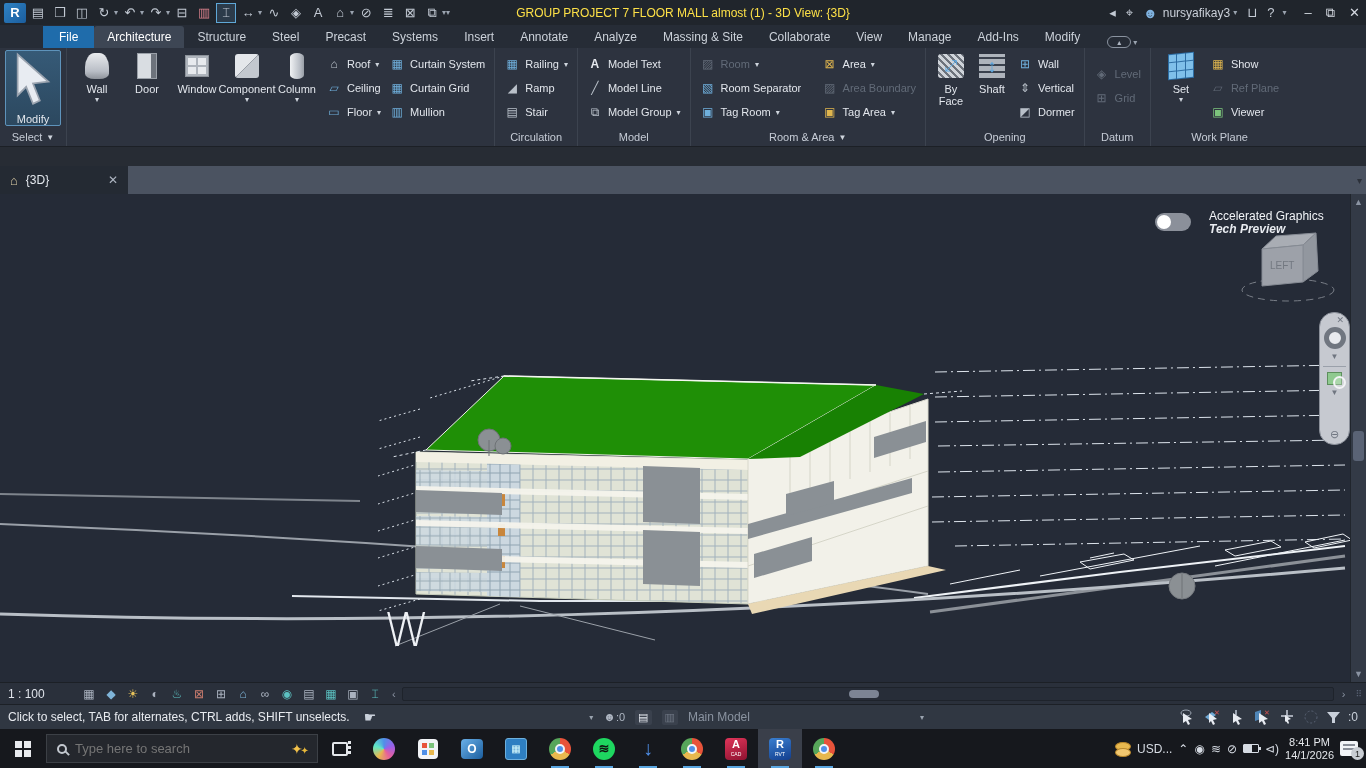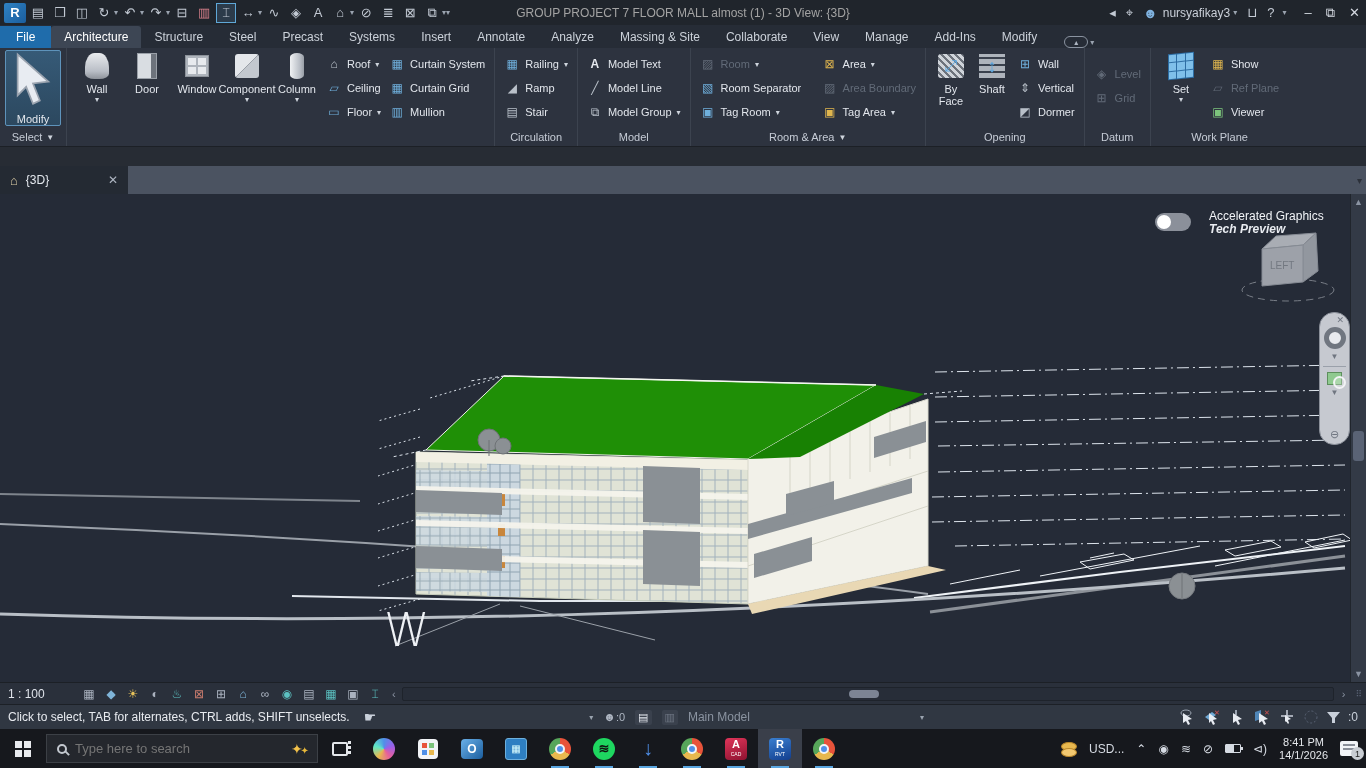--- a/index.html
+++ b/index.html
@@ -8,29 +8,29 @@
   .app{display:flex;flex-direction:column;width:1366px;height:768px;}
 
   
   .titlebar{height:25px;background:#20252c;display:flex;align-items:center;position:relative;color:#c9cfd8;font-size:12px;flex:0 0 auto;}
   .qat{display:flex;align-items:center;gap:2px;padding-left:4px;}
   .qat .qi{width:20px;height:20px;display:flex;align-items:center;justify-content:center;font-size:13px;color:#c3cad4;}
   .qat .logo{width:22px;height:20px;background:linear-gradient(135deg,#2f82c3,#1b5e9e);color:#fff;font-weight:bold;border-radius:2px;font-size:13px;}
   .qat .sel{border:1px solid #5fa8d8;background:#2c3b4a;}
   .qat .red{color:#d77f8a;}
   .tcaret{font-size:8px;color:#9aa3af;margin-left:-2px;}
-  .wintitle{position:absolute;left:0;right:0;text-align:center;color:#a3a3a3;pointer-events:none;}
+  .wintitle{position:absolute;left:0;right:0;text-align:center;color:#fde047;pointer-events:none;}
   .titright{margin-left:auto;display:flex;align-items:center;gap:10px;padding-right:6px;z-index:2;}
   .titright .ti{color:#c3cad4;font-size:13px;}
   .user{display:flex;align-items:center;gap:5px;}
   .user .uic{color:#7fb2df;font-size:14px;}
   .winbtns{display:flex;gap:14px;margin-left:8px;font-size:13px;color:#d6dbe3;}
 
   
-  .rtabs{height:23px;background:#262c36;display:flex;align-items:flex-end;font-size:12px;color:#ccd2da;flex:0 0 auto;}
+  .rtabs{height:23px;background:#262c36;display:flex;align-items:flex-end;font-size:12px;color:#ccd2da;flex:0 0 auto;padding-left:43px;}
   .rtab{padding:4px 13px;cursor:default;}
   .rtab.file{background:#1f6cab;color:#fff;padding:4px 16px;}
   .rtab.active{background:#3d4654;color:#fff;border-radius:3px 3px 0 0;}
   .ribcollapse{margin-left:14px;display:flex;align-items:center;gap:4px;color:#aeb6c2;font-size:10px;}
   .ribcollapse .pill{width:24px;height:12px;border:1px solid #8a93a0;border-radius:6px;display:flex;align-items:center;justify-content:center;font-size:8px;}
 
   
   .ribbon{height:98px;background:#2d333f;display:flex;flex:0 0 auto;}
   .rpanel{display:flex;flex-direction:column;border-right:1px solid #3c434f;padding:2px 5px 0;}
   .rcontent{flex:1;display:flex;align-items:flex-start;}
@@ -133,21 +133,21 @@
   .ic-outlook{width:22px;height:20px;background:linear-gradient(135deg,#6ab0e8,#1b5e9e);border-radius:4px;display:flex;align-items:center;justify-content:center;color:#fff;font-size:12px;font-weight:bold;}
   .ic-gb{width:22px;height:22px;background:#2e7fc2;border-radius:3px;display:flex;align-items:center;justify-content:center;color:#dff;font-size:10px;border:1px solid #6db0dd;}
   .ic-chrome{width:22px;height:22px;border-radius:50%;background:conic-gradient(#e8533a 0 33%,#e8b84f 33% 66%,#57a65a 66% 100%);position:relative;}
   .ic-chrome:after{content:"";position:absolute;left:6px;top:6px;width:10px;height:10px;border-radius:50%;background:#4f8fe8;border:2px solid #f2f4f7;box-sizing:border-box;}
   .ic-spotify{width:22px;height:22px;border-radius:50%;background:#1ed760;display:flex;align-items:center;justify-content:center;color:#111;font-size:13px;font-weight:bold;}
   .ic-down{color:#4f8fe8;font-size:20px;font-weight:bold;}
   .ic-acad,.ic-revit{width:22px;height:22px;border-radius:4px;color:#fff;display:flex;flex-direction:column;align-items:center;justify-content:center;font-weight:bold;font-size:11px;line-height:10px;}
   .ic-acad{background:linear-gradient(160deg,#e0355a,#8e1230);}
   .ic-acad small,.ic-revit small{font-size:5px;font-weight:normal;}
   .ic-revit{background:linear-gradient(160deg,#3a7fd0,#123e8e);}
-  .tray{margin-left:auto;display:flex;align-items:center;gap:12px;padding-right:8px;font-size:12px;}
+  .tray{margin-left:auto;display:flex;align-items:center;gap:6px;padding-right:8px;font-size:12px;}
   .coins{width:16px;height:16px;position:relative;}
   .coins:before,.coins:after{content:"";position:absolute;width:14px;height:7px;border-radius:50%;background:#e8b84f;border:1px solid #b8862a;}
   .coins:before{top:1px;} .coins:after{top:7px;background:#f2c870;}
   .trayic{color:#d6dbe3;font-size:12px;}
   .battery{width:16px;height:9px;border:1px solid #d6dbe3;border-radius:1px;position:relative;background:linear-gradient(90deg,#d6dbe3 0 60%,transparent 60%);}
   .battery:after{content:"";position:absolute;right:-3px;top:2px;width:2px;height:3px;background:#d6dbe3;}
   .clock{text-align:center;font-size:11px;line-height:13px;color:#e4e7eb;}
   .notif{width:18px;height:15px;background:#f2f4f7;border-radius:2px;position:relative;}
   .notif:before{content:"";position:absolute;left:3px;top:3px;right:3px;height:2px;background:#8a8f99;box-shadow:0 4px 0 #8a8f99;}
   .notifbadge{position:absolute;right:-6px;bottom:-4px;width:13px;height:13px;border-radius:50%;background:#c9cdd3;color:#222;font-size:9px;display:flex;align-items:center;justify-content:center;}

